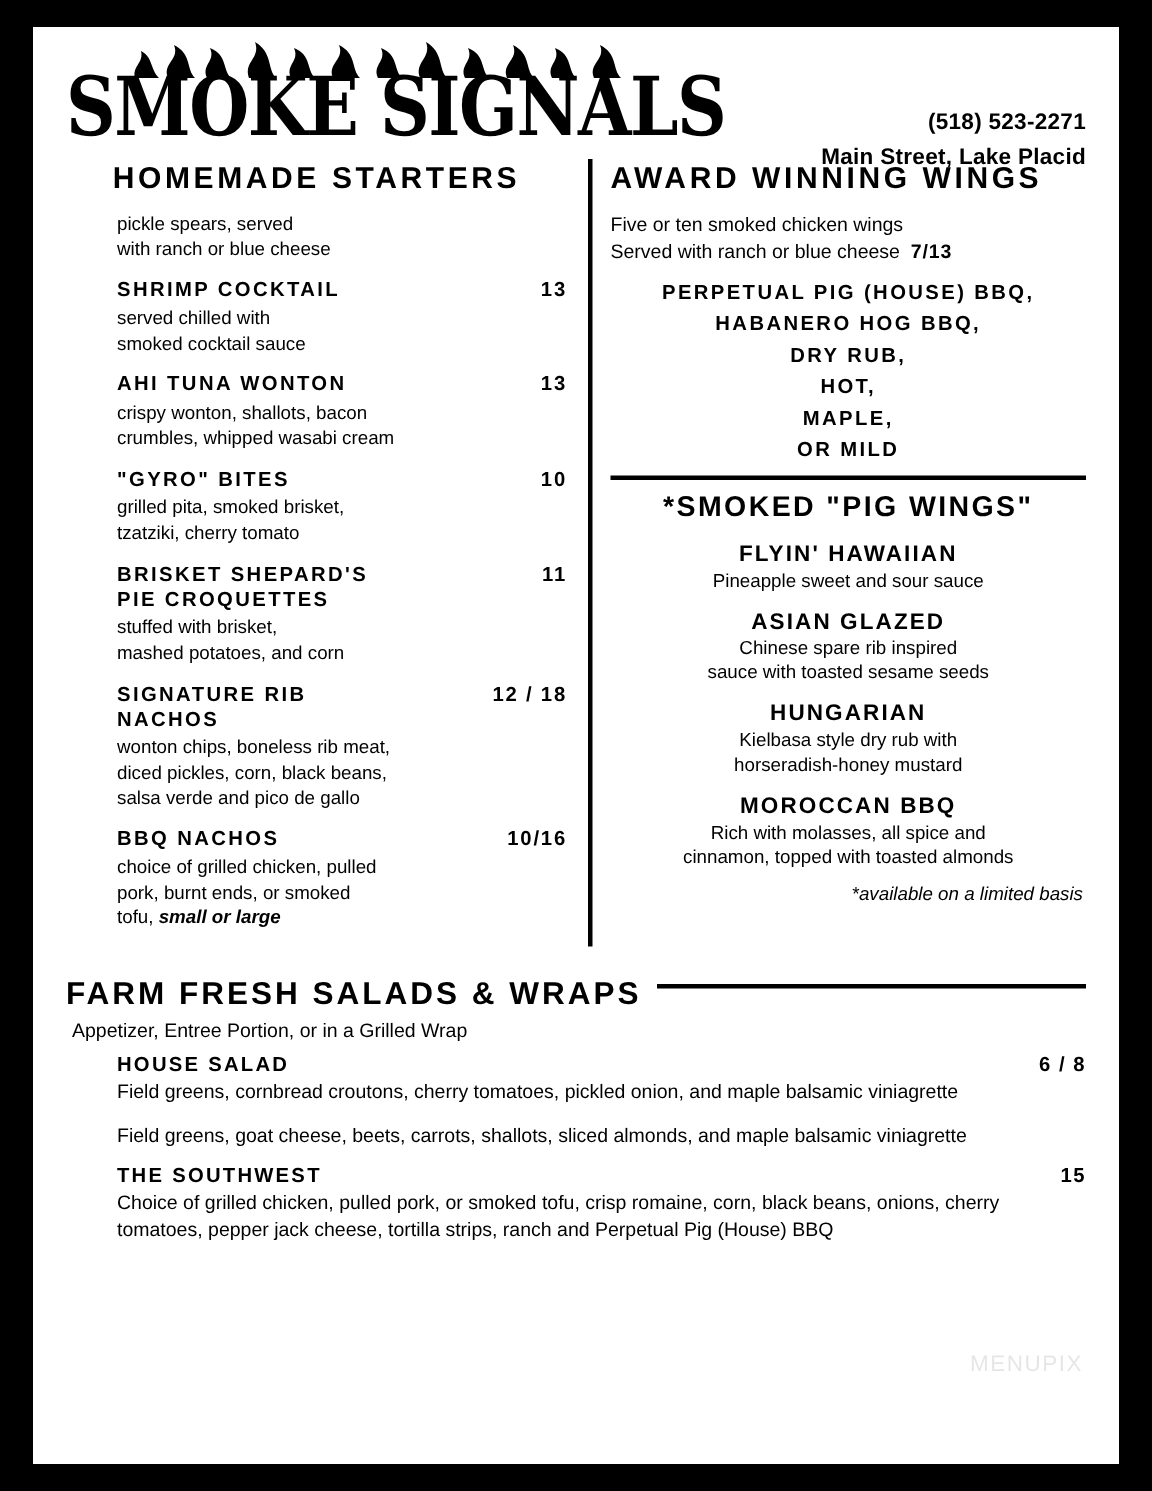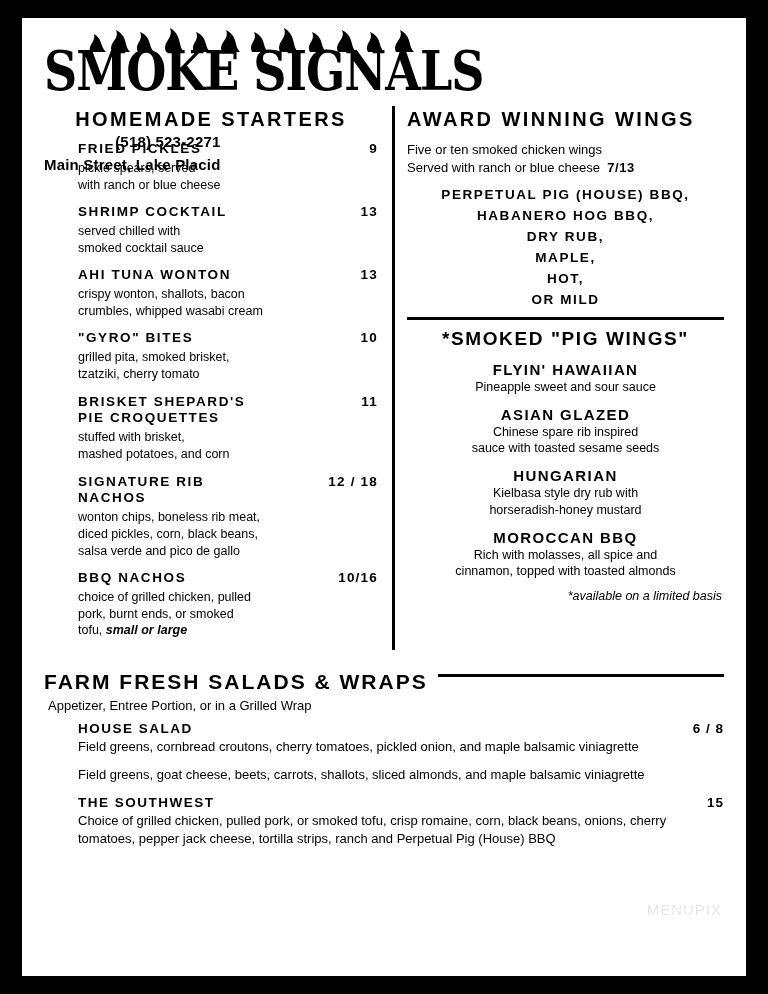--- a/index.html
+++ b/index.html
@@ -17,21 +17,20 @@
     overflow: hidden;
   }
   
   .header {
     position: relative;
     height: 86px;
     padding: 12px 22px 0 22px;
     display: flex;
     align-items: flex-start;
     justify-content: space-between;
-    flex-direction: column;
   }
   .logo-wrap { position: relative; }
   .flames {
     position: absolute;
     top: -4px; left: 38px;
     width: 360px; height: 26px;
   }
   .logo {
     font-family: "DejaVu Serif", serif;
     font-weight: bold;
@@ -239,24 +238,20 @@
       <div>Main Street, Lake Placid</div>
     </div>
   </div>
 
   <div class="cols">
 
     <div class="col-left">
       <div class="sec-title left">HOMEMADE STARTERS</div>
 
       <div class="item">
-        <div class="item-head">
-          <div class="item-name" style="white-space: pre-line;">FRIED PICKLES</div>
-          <div class="item-price">9</div>
-        </div>
         <div class="item-desc" style="white-space: pre-line;">pickle spears, served
 with ranch or blue cheese</div>
       </div>
 
       <div class="item">
         <div class="item-head">
           <div class="item-name" style="white-space: pre-line;">SHRIMP COCKTAIL</div>
           <div class="item-price">13</div>
         </div>
         <div class="item-desc" style="white-space: pre-line;">served chilled with
@@ -318,22 +313,22 @@
     <div class="col-right">
       <div class="sec-title">AWARD WINNING WINGS</div>
       <div class="r-sub">
         <div>Five or ten smoked chicken wings</div>
         <div><span>Served with ranch or blue cheese</span>&nbsp;&nbsp;<span class="bold">7/13</span></div>
       </div>
       <div class="flavor-list">
         <div>PERPETUAL PIG (HOUSE) BBQ,</div>
         <div>HABANERO HOG BBQ,</div>
         <div>DRY RUB,</div>
+        <div>HOT,</div>
         <div>MAPLE,</div>
-        <div>HOT,</div>
         <div>OR MILD</div>
       </div>
 
       <div class="rule"></div>
 
       <div class="r-title">*SMOKED "PIG WINGS"</div>
 
       <div class="wing">
         <div class="wing-name">FLYIN' HAWAIIAN</div>
         <div class="wing-desc" style="white-space: pre-line;">Pineapple sweet and sour sauce</div>

